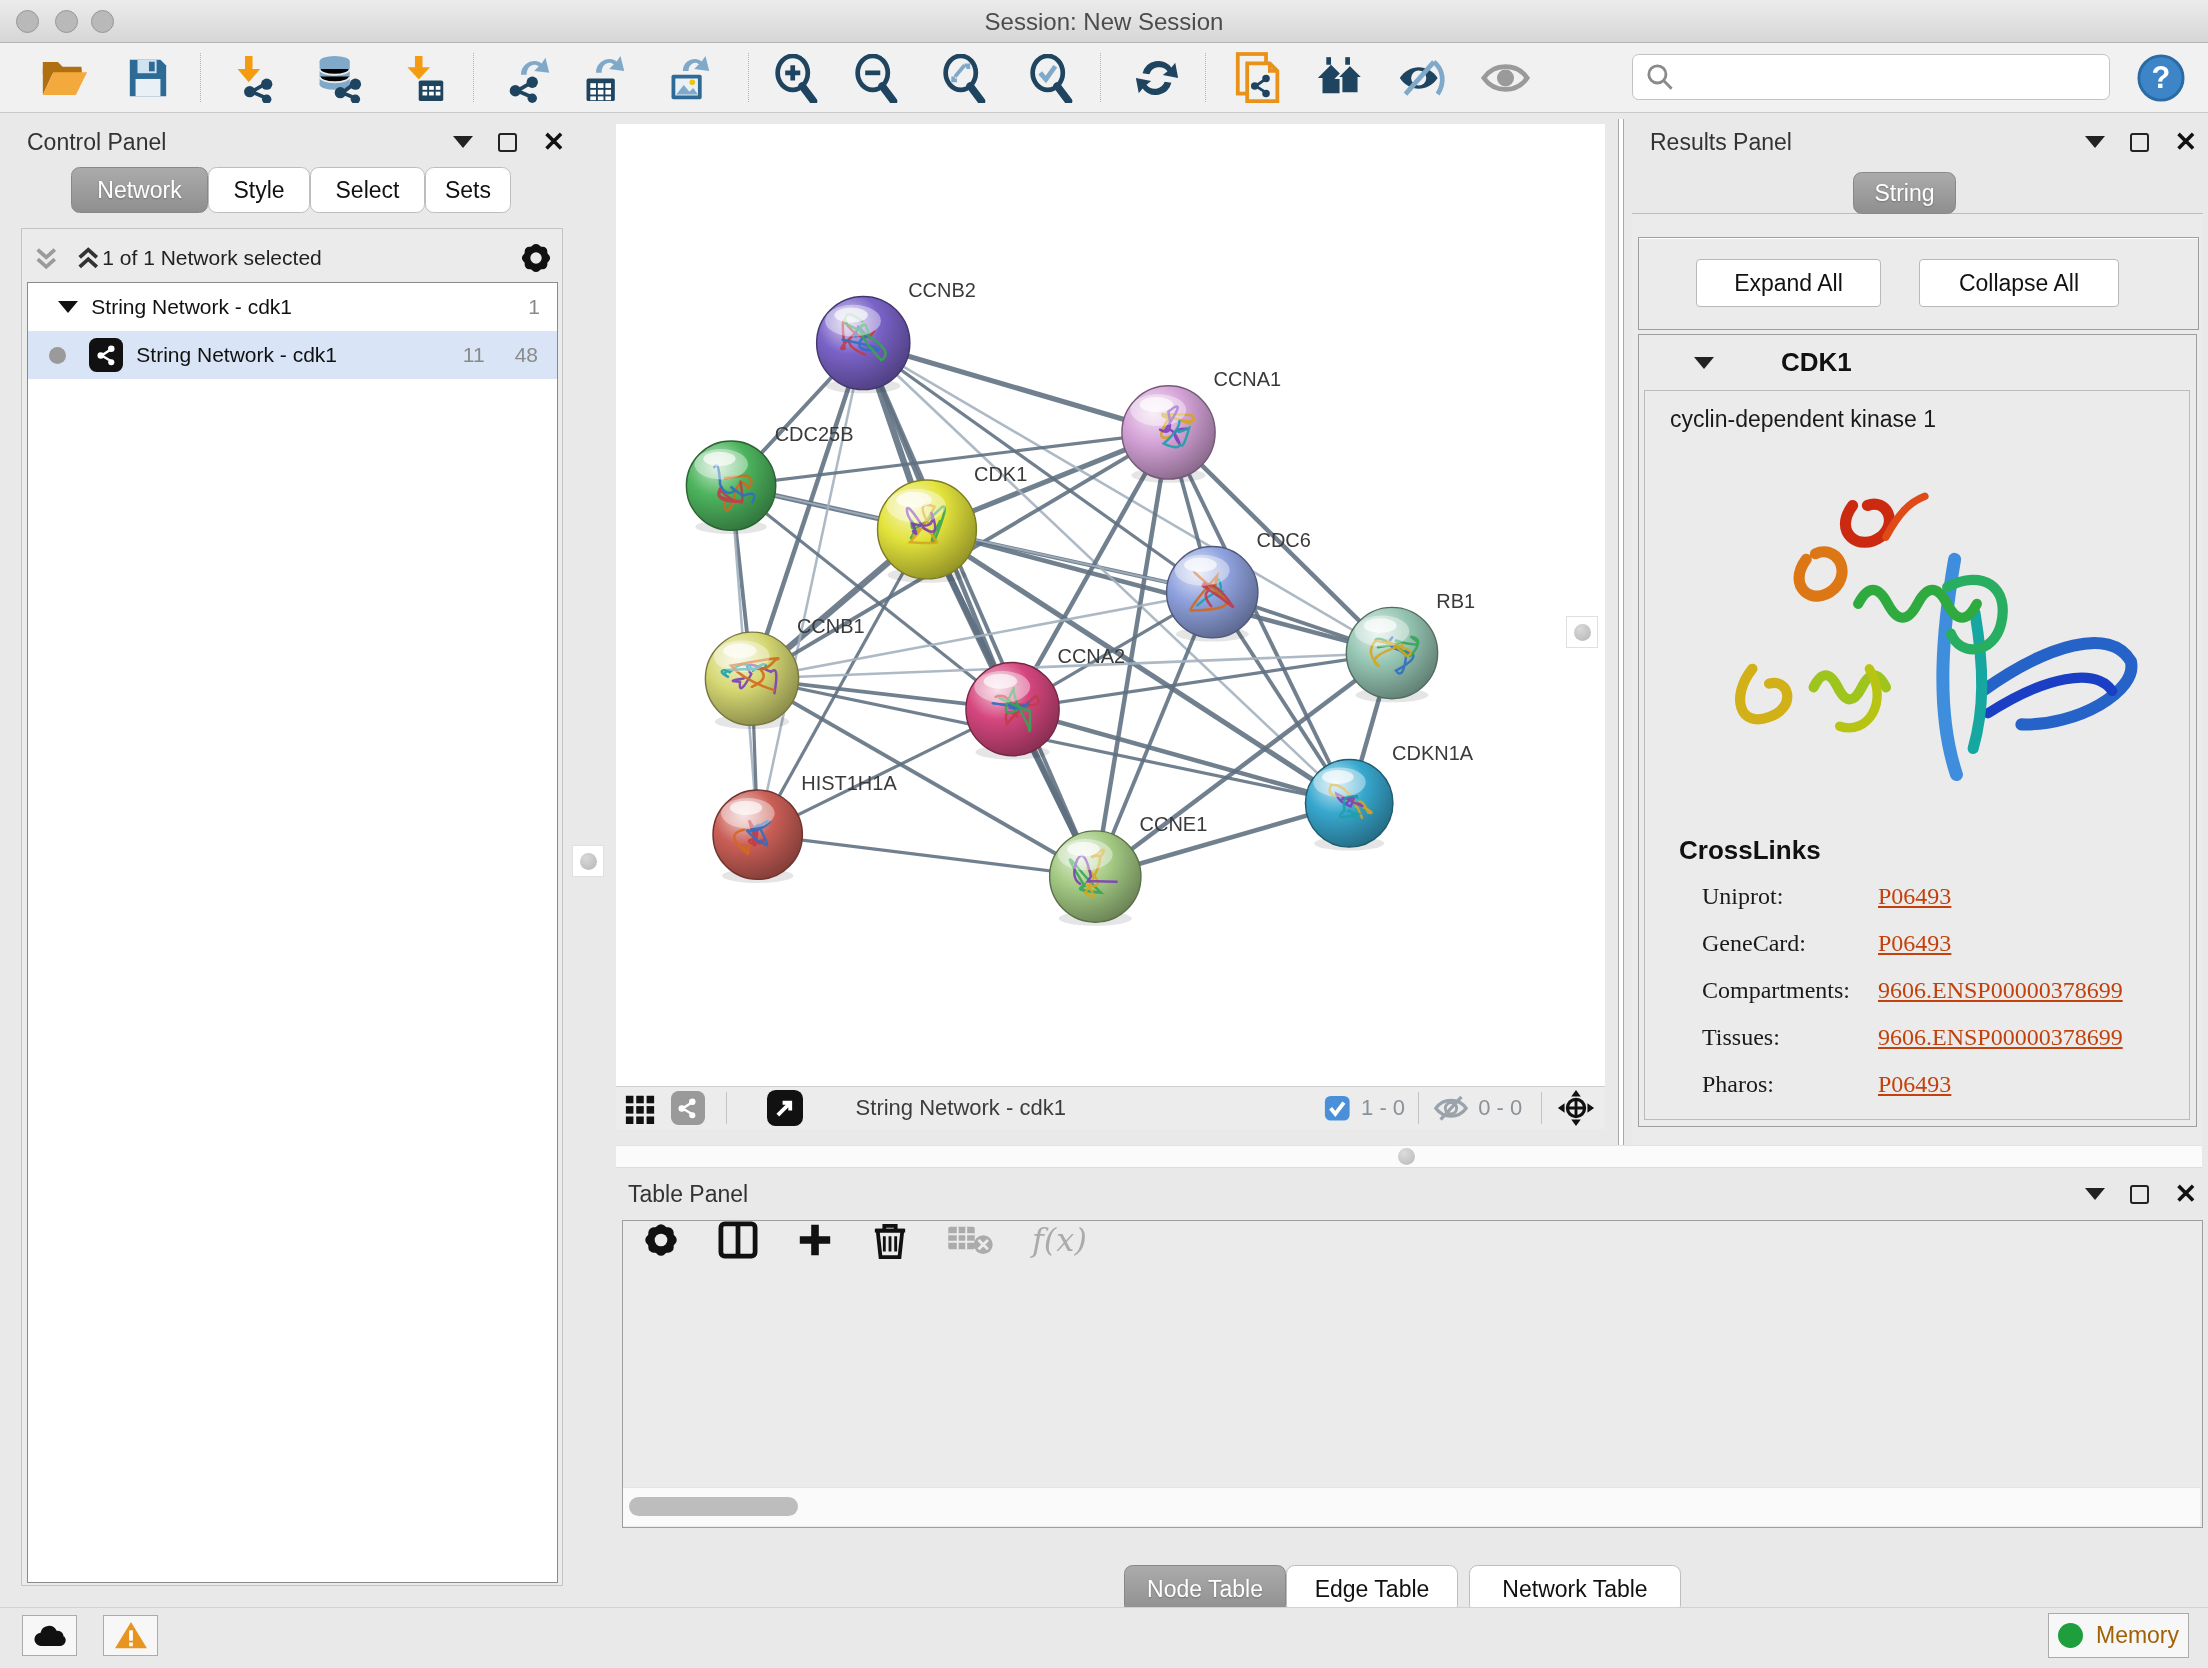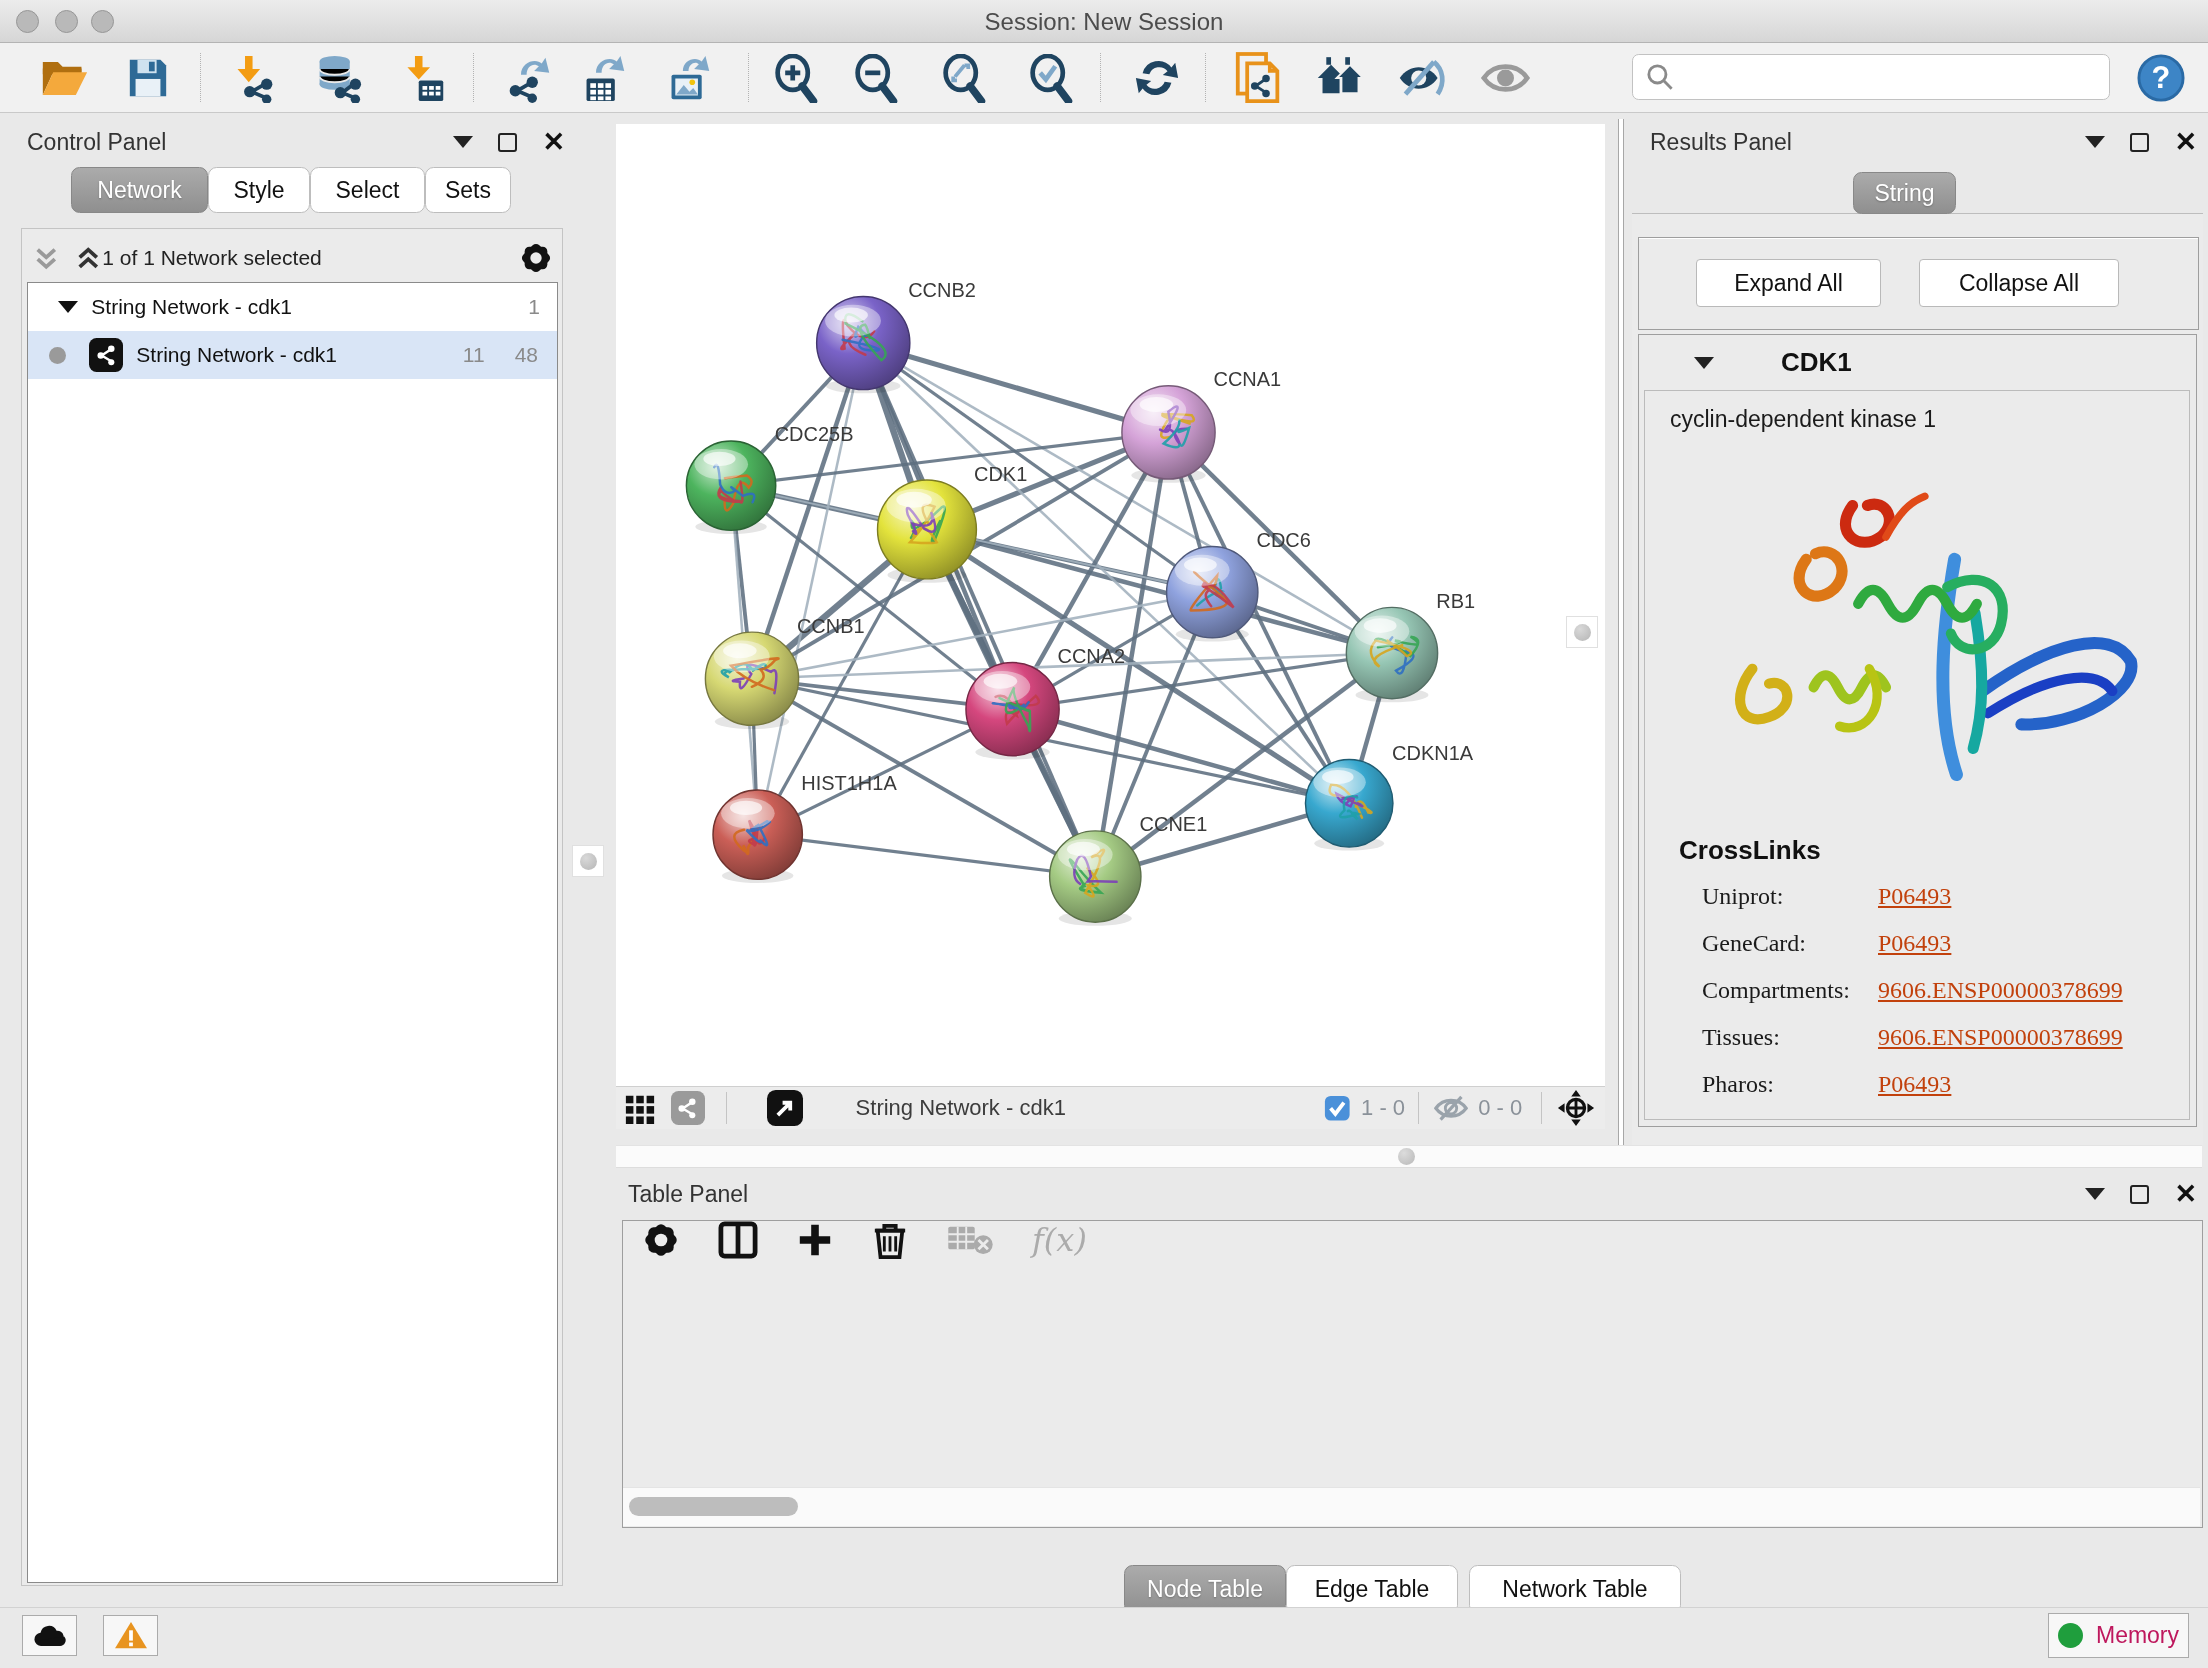--- a/index.html
+++ b/index.html
@@ -80,21 +80,21 @@
   .tscroll{left:624px;top:1488px;width:1577px;height:38px;background:#fafafa;
     border-top:1px solid #e4e4e4;}
   .thumb{left:5.7px;top:8.6px;width:169px;height:19px;border-radius:9.5px;background:#bdbdbd;}
   
   .statusbar{left:0;top:1607px;width:2208px;height:61px;background:#e9e9e9;
     border-top:1px solid #d2d2d2;}
   .sq-btn{width:55px;height:41px;background:#f7f7f7;border:1.9px solid #ababab;
     display:flex;align-items:center;justify-content:center;box-sizing:border-box;}
   .memory-btn{left:2048px;top:4.8px;width:141px;height:45px;background:#f7f7f7;
     border:1.9px solid #ababab;display:flex;align-items:center;justify-content:center;gap:13px;
-    font-size:23px;color:#be185d;box-sizing:border-box;}
+    font-size:23px;color:#a16207;box-sizing:border-box;}
   .dot-green{width:25px;height:25px;border-radius:50%;background:#1f9e3d;}
   .muted{color:#8a9199;}
   .hdr-row{display:flex;align-items:center;justify-content:space-between;}
 </style>
 </head>
 <body>
 
 <div class="abs titlebar">
   <div class="abs traffic" style="left:16px"></div>
   <div class="abs traffic" style="left:55px"></div>

